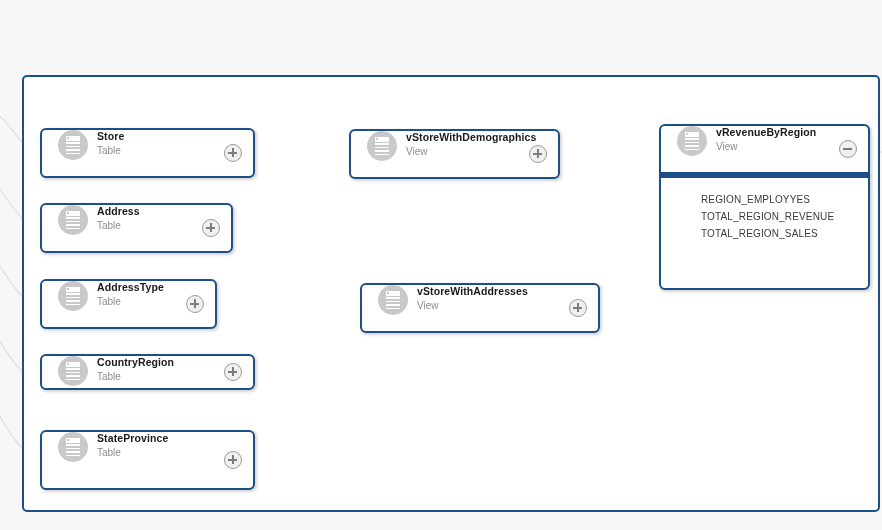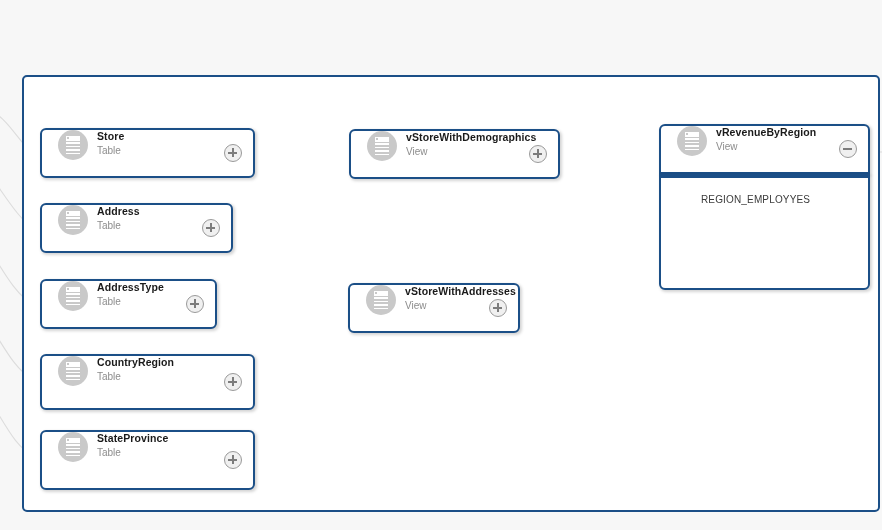--- a/index.html
+++ b/index.html
@@ -325,21 +325,21 @@
       <div class="node-text">
         <div class="node-name">AddressType</div>
         <div class="node-type">Table</div>
       </div>
       <div class="node-toggle">
         <span class="circ-btn plus"></span>
       </div>
     </div>
   </div>
 
-  <div class="node" style="left:40px; top:354px; width:215px; height:56px;">
+  <div class="node" style="left:40px; top:354px; width:215px; height:36px;">
     <div class="node-head">
       <div class="node-icon">
         <div class="glyph">
             <i></i>
             <i></i>
             <i></i>
             <i></i>
             <i></i>
           </div>
         <div class="dot"></div>
@@ -391,21 +391,21 @@
       <div class="node-text">
         <div class="node-name">vStoreWithDemographics</div>
         <div class="node-type">View</div>
       </div>
       <div class="node-toggle">
         <span class="circ-btn plus"></span>
       </div>
     </div>
   </div>
 
-  <div class="node" style="left:348px; top:283px; width:172px; height:50px;">
+  <div class="node" style="left:360px; top:283px; width:240px; height:50px;">
     <div class="node-head">
       <div class="node-icon">
         <div class="glyph">
             <i></i>
             <i></i>
             <i></i>
             <i></i>
             <i></i>
           </div>
         <div class="dot"></div>
@@ -437,15 +437,17 @@
         <div class="node-type">View</div>
       </div>
       <div class="node-toggle">
         <span class="circ-btn"></span>
       </div>
     </div>
   </div>
 
   <div class="detail-panel" style="left:659px; top:174px; width:211px; height:116px;">
     <div class="detail-row">REGION_EMPLOYYES</div>
+    <div class="detail-row">TOTAL_REGION_REVENUE</div>
+    <div class="detail-row">TOTAL_REGION_SALES</div>
   </div>
 
 </div>
 
 </body></html>

